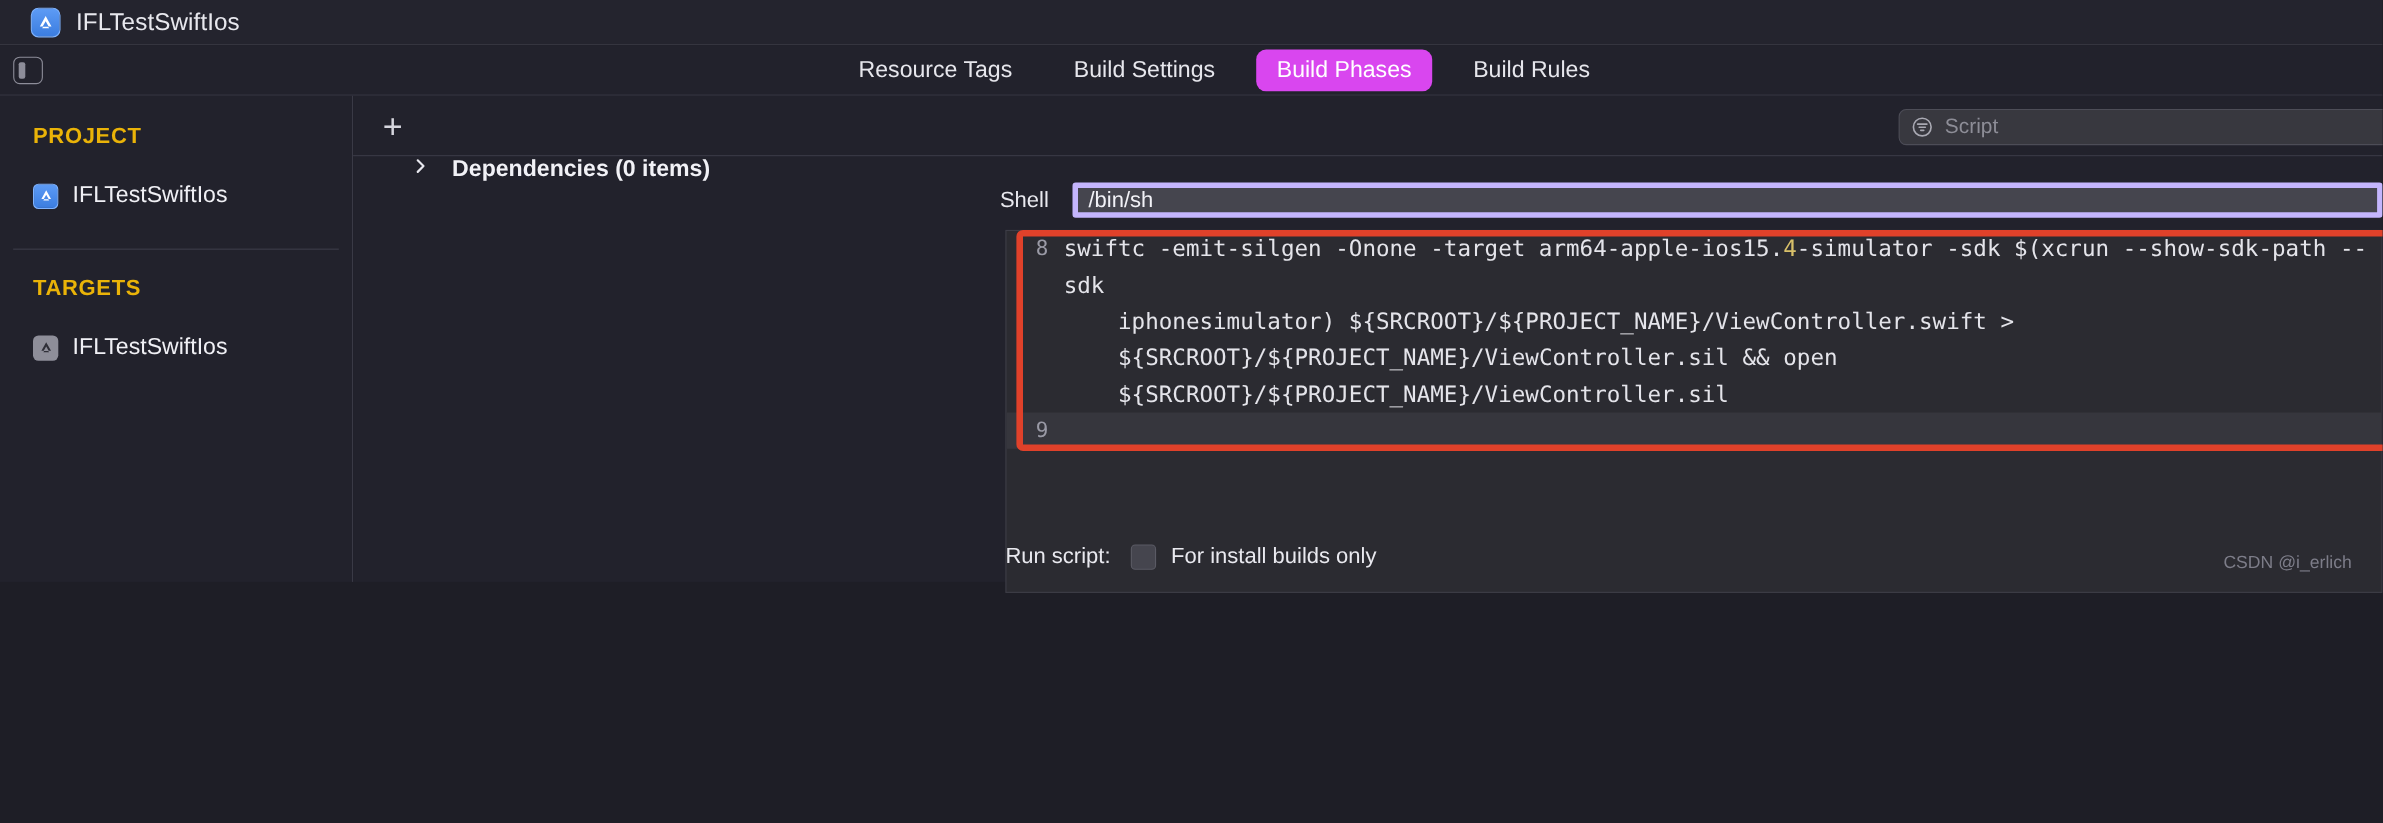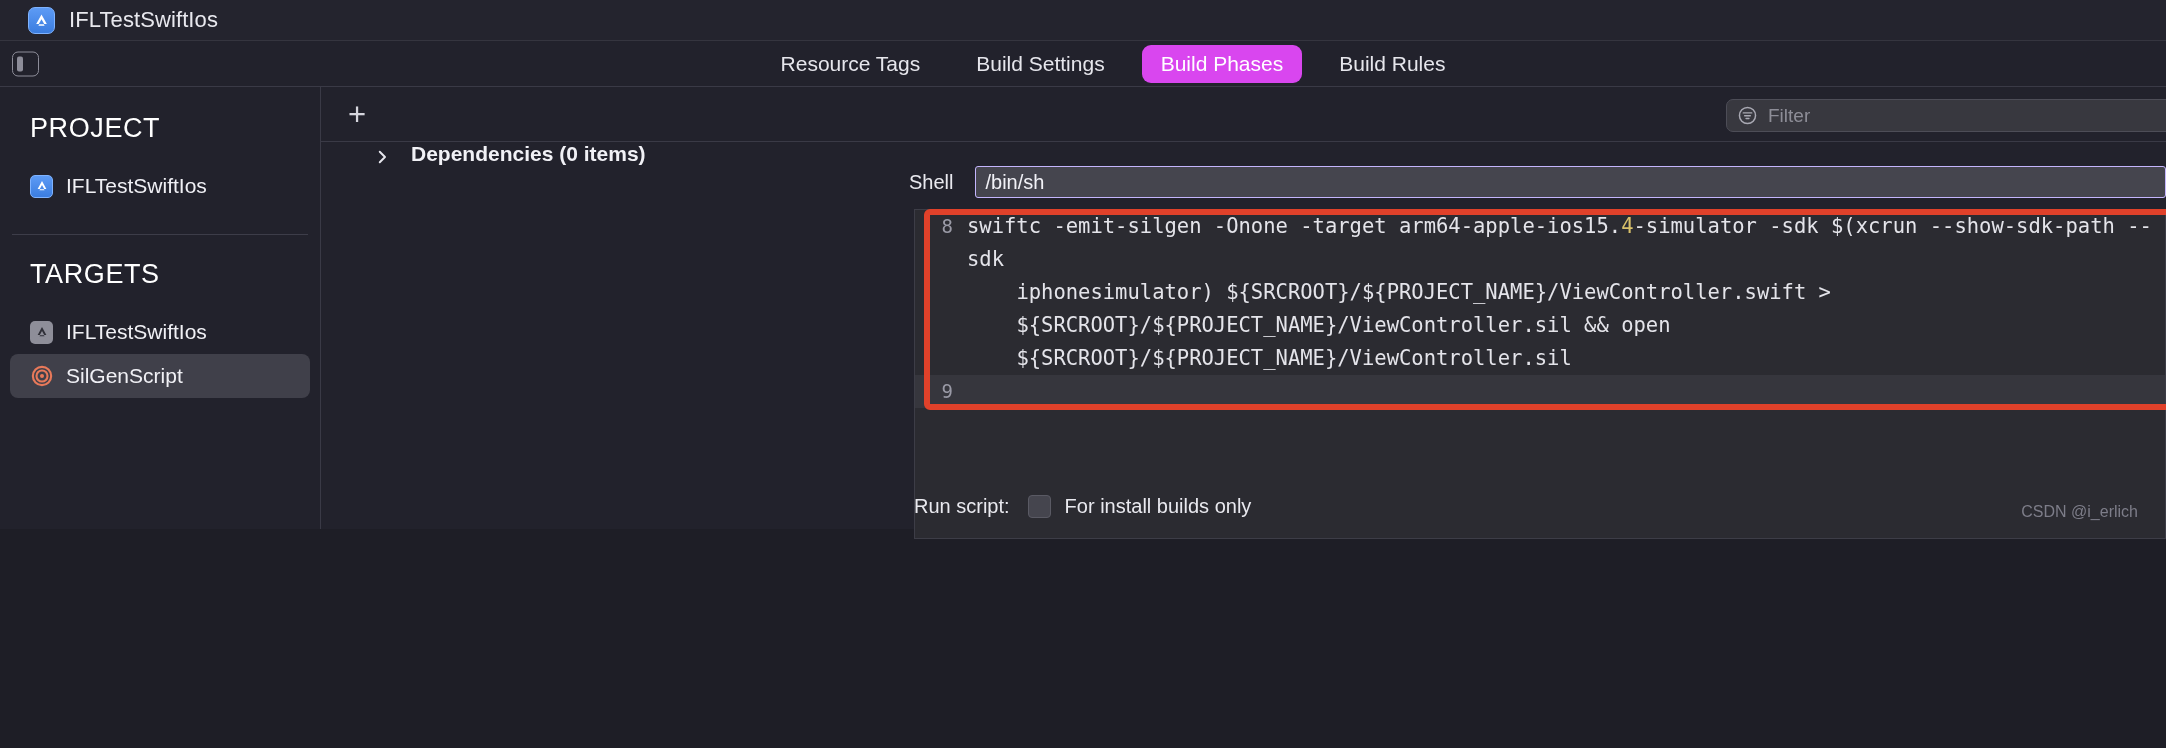--- a/index.html
+++ b/index.html
@@ -103,23 +103,23 @@
   
   .sidebar {
     width: 321px;
     flex: 0 0 321px;
     background: #22222c;
     border-right: 1px solid #3a3a46;
     padding-top: 26px;
     position: relative;
   }
   .section-label {
-    color: #ffffff;
-    font-size: 27px;
-    font-weight: normal;
+    color: #eab308;
+    font-size: 20px;
+    font-weight: bold;
     letter-spacing: .6px;
     padding: 0 0 0 30px;
     margin-bottom: 20px;
   }
   .nav-row {
     display: flex;
     align-items: center;
     height: 44px;
     margin: 0 10px;
     padding-left: 20px;
@@ -199,21 +199,21 @@
   }
   .filter-placeholder {
     color: #8d8d97;
     font-size: 19px;
     margin-left: 10px;
   }
 
   
   .phase-row {
     display: flex;
-    align-items: flex-end;
+    align-items: flex-start;
     height: 68px;
     padding-left: 52px;
   }
   .chev {
     width: 18px; height: 18px;
     flex: 0 0 auto;
     margin-right: 20px;
   }
   .phase-title {
     color: #f1f1f6;
@@ -235,21 +235,21 @@
   }
   .shell-label {
     color: #e9e9ef;
     font-size: 20px;
     margin-right: 22px;
   }
   .shell-input {
     flex: 1 1 auto;
     height: 32px;
     background: #45454e;
-    border: 1px solid #c4b5fd;
+    border: 5px solid #c4b5fd;
     border-radius: 3px;
     color: #f2f2f7;
     font-family: "Liberation Sans", sans-serif;
     font-size: 20px;
     display: flex;
     align-items: center;
     padding-left: 9px;
     margin-right: 0;
   }
 
@@ -385,46 +385,36 @@
 
       <div class="nav-row">
         <span class="sm-icon target">
           <svg width="14" height="14" viewBox="0 0 24 24">
               <path d="M12 3.5 L19.5 17 H15.8 L12 10.2 L8.2 17 H4.5 Z M7.6 19.4 l1.1-2 h6.6 l1.1 2 z" fill="#2f2f38"></path>
             </svg>
         </span>
         <span class="nav-label">IFLTestSwiftIos</span>
       </div>
 
-      <div class="nav-row selected">
-        <span class="sm-icon script">
-          <svg width="22" height="22" viewBox="0 0 24 24">
-            <circle cx="12" cy="12" r="10" fill="none" stroke="#e8795a" stroke-width="2.3"></circle>
-            <circle cx="12" cy="12" r="6" fill="none" stroke="#e8795a" stroke-width="2.3"></circle>
-            <circle cx="12" cy="12" r="2.2" fill="#e8795a"></circle>
-          </svg>
-        </span>
-        <span class="nav-label">SilGenScript</span>
-      </div>
     </div>
 
     <div class="main">
 
       <div class="main-toolbar">
         <span class="plus-btn">+</span>
         <div class="filter-field">
           <span class="filter-icon">
             <svg width="21" height="21" viewBox="0 0 24 24">
               <circle cx="12" cy="12" r="9.2" fill="none" stroke="#a9a9b3" stroke-width="1.7"></circle>
               <line x1="7.2" y1="9" x2="16.8" y2="9" stroke="#a9a9b3" stroke-width="1.7" stroke-linecap="round"></line>
               <line x1="8.8" y1="12.2" x2="15.2" y2="12.2" stroke="#a9a9b3" stroke-width="1.7" stroke-linecap="round"></line>
               <line x1="10.4" y1="15.4" x2="13.6" y2="15.4" stroke="#a9a9b3" stroke-width="1.7" stroke-linecap="round"></line>
             </svg>
           </span>
-          <span class="filter-placeholder">Filter</span>
+          <span class="filter-placeholder">Script</span>
         </div>
       </div>
 
       <div class="phase-row">
         <span class="chev">
           <svg width="18" height="18" viewBox="0 0 24 24">
               <polyline points="9,5 16,12 9,19" fill="none" stroke="#e7e7ee" stroke-width="2.6" stroke-linecap="round" stroke-linejoin="round"></polyline>
             </svg>
         </span>
         <span class="phase-title">Dependencies (0 items)</span>

